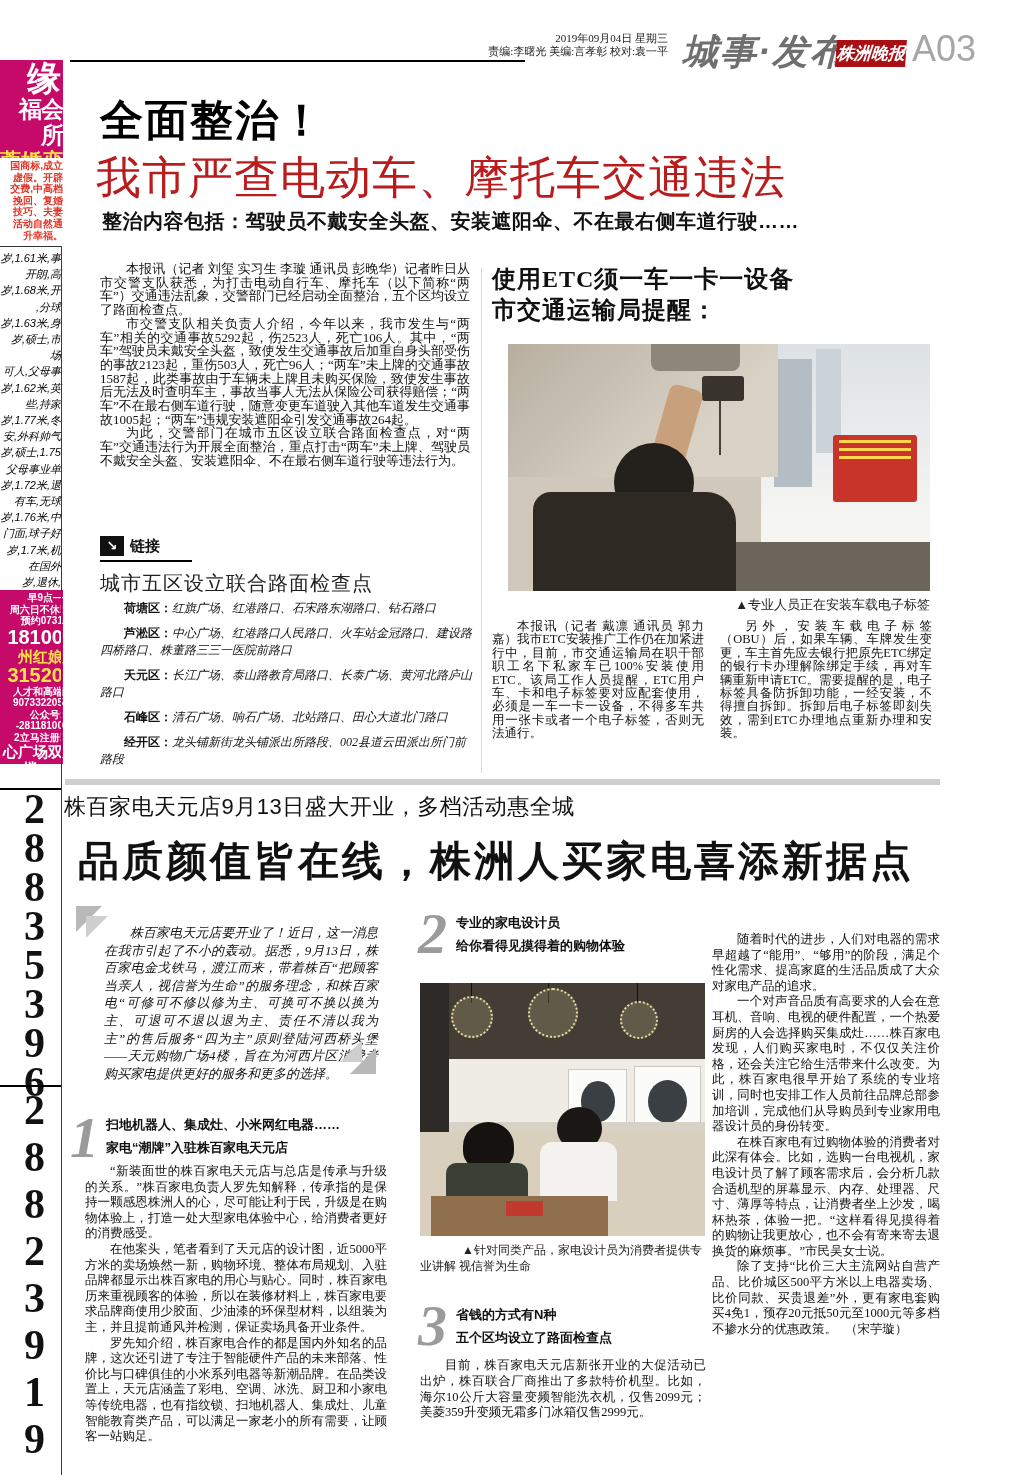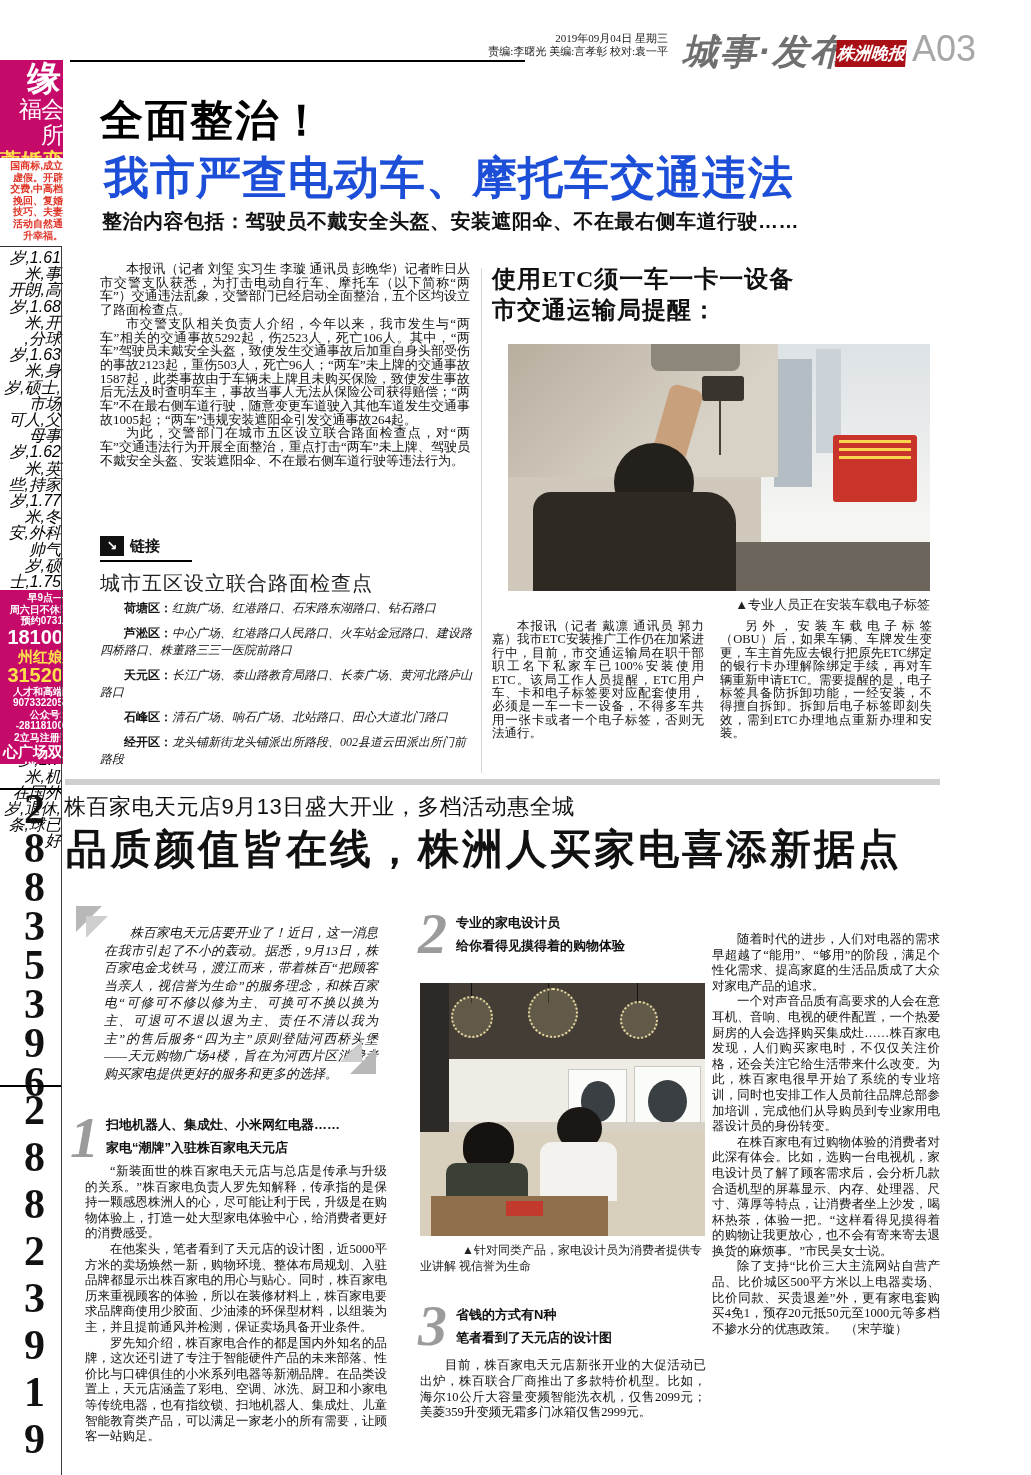--- a/index.html
+++ b/index.html
@@ -15,42 +15,42 @@
   .hdr-brand{left:836px;top:40px;width:70px;height:27px;background:#a91016;color:#fff;
              font-weight:bold;font-size:17px;text-align:center;line-height:27px;
              font-style:italic;transform:skewX(-4deg);}
   .hdr-pageno{left:912px;top:28px;font-size:36px;color:#a7a7a7;}
 
   
   .sidebar{left:0;top:0;width:63px;height:1475px;overflow:hidden;}
   .sb-vline{left:61px;top:246px;width:1px;height:1229px;background:#3a3a3a;}
   .sb-top{left:0;top:60px;width:63px;height:98px;background:#c60a6a;color:#fff;overflow:hidden;}
   .sb-yuan{font-size:34px;font-weight:bold;text-align:right;line-height:36px;padding-right:2px;}
-  .sb-club{font-size:23px;font-weight:normal;text-align:right;line-height:26px;letter-spacing:-1px;}
+  .sb-club{font-size:23px;font-weight:bold;text-align:right;line-height:26px;letter-spacing:-1px;}
   .sb-love{font-size:21px;font-weight:bold;color:#ffe24a;text-align:right;line-height:26px;}
   .sb-red{left:0;top:160px;width:63px;color:#e03426;font-size:10px;line-height:11.6px;
           text-align:right;font-weight:bold;}
-  .sb-list{left:0;top:246px;width:61px;font-size:16px;line-height:16.2px;text-align:right;
+  .sb-list{left:0;top:246px;width:61px;font-size:11px;line-height:16.2px;text-align:right;
            font-style:italic;color:#000;border-top:1px solid #333;padding-top:3px;}
   .sb-contact{left:0;top:590px;width:63px;height:172px;background:#c60a6a;color:#fff;
               text-align:right;overflow:hidden;padding-top:2px;}
   .sb-contact .s{font-size:10px;line-height:11.5px;font-weight:bold;}
   .sb-contact .b{font-size:20px;line-height:21px;font-weight:bold;}
   .sb-contact .y{color:#ffe24a;}
   .sb-contact .m{font-size:15px;line-height:17px;font-weight:bold;}
   .sb-numbox{left:0;width:62px;border-top:2px solid #000;}
   .sb-num{width:34px;margin-left:24px;font-family:"Liberation Serif",serif;font-weight:bold;
           font-size:42px;line-height:39px;word-break:break-all;letter-spacing:10px;}
   .nb1{top:788px;height:313px;}
   .nb2{top:1085px;height:390px;}
   .nb2 .sb-num{line-height:47px;}
 
   
   .a1-h1{left:100px;top:92px;font-size:43px;font-weight:900;letter-spacing:2px;color:#000;}
-  .a1-h2{left:104px;top:148px;font-size:45px;font-weight:700;letter-spacing:1px;color:#1d4ed8;}
+  .a1-h2{left:96px;top:148px;font-size:45px;font-weight:400;letter-spacing:1px;color:#b91c1c;}
   .a1-sub{left:102px;top:208px;font-size:20px;font-weight:bold;letter-spacing:0.5px;}
   .a1-left{left:100px;top:262px;width:370px;font-size:13px;line-height:13.7px;text-align:justify;}
   .a1-left p{margin:0;text-indent:2em;}
   .col-divider{left:481px;top:268px;width:1px;height:505px;background:#d7d7d7;}
 
   .lnk-row{left:100px;top:536px;width:110px;}
   .lnk-icon{display:inline-block;width:24px;height:20px;background:#111;color:#fff;
             font-size:13px;font-weight:bold;text-align:center;line-height:20px;vertical-align:middle;}
   .lnk-label{display:inline-block;margin-left:6px;font-size:15px;font-weight:bold;vertical-align:middle;}
   .lnk-underline{left:100px;top:560px;width:92px;height:2px;background:#000;}
@@ -268,21 +268,21 @@
   </div>
   <div class="abs etc-cap">▲专业人员正在安装车载电子标签</div>
   <div class="abs etc-cols">
     <div>本报讯（记者 戴凛 通讯员 郭力嘉）我市ETC安装推广工作仍在加紧进行中，目前，市交通运输局在职干部职工名下私家车已100%安装使用ETC。该局工作人员提醒，ETC用户车、卡和电子标签要对应配套使用，必须是一车一卡一设备，不得多车共用一张卡或者一个电子标签，否则无法通行。</div>
     <div>另外，安装车载电子标签（OBU）后，如果车辆、车牌发生变更，车主首先应去银行把原先ETC绑定的银行卡办理解除绑定手续，再对车辆重新申请ETC。需要提醒的是，电子标签具备防拆卸功能，一经安装，不得擅自拆卸。拆卸后电子标签即刻失效，需到ETC办理地点重新办理和安装。</div>
   </div>
 
   <div class="abs mid-divider"></div>
 
   <div class="abs a2-kicker sans">株百家电天元店9月13日盛大开业，多档活动惠全城</div>
-  <h1 class="abs a2-head sans" style="margin:4px">品质颜值皆在线，株洲人买家电喜添新据点</h1>
+  <h1 class="abs a2-head sans" style="margin:16px">品质颜值皆在线，株洲人买家电喜添新据点</h1>
 
   <div class="abs q-tl1"></div>
   <div class="abs q-tl2"></div>
   <div class="abs a2-intro">
     <p>株百家电天元店要开业了！近日，这一消息在我市引起了不小的轰动。据悉，9月13日，株百家电金戈铁马，渡江而来，带着株百“把顾客当亲人，视信誉为生命”的服务理念，和株百家电“可修可不修以修为主、可换可不换以换为主、可退可不退以退为主、责任不清以我为主”的售后服务“四为主”原则登陆河西桥头堡——天元购物广场4楼，旨在为河西片区消费者购买家电提供更好的服务和更多的选择。</p>
   </div>
   <div class="abs q-br1"></div>
   <div class="abs q-br2"></div>
 
   <div class="abs sec-num n1">1</div>
@@ -325,21 +325,21 @@
     <div class="abs p2-hair2"></div>
     <div class="abs p2-shirt"></div>
     <div class="abs p2-table"></div>
     <div class="abs p2-flyer"></div>
   </div>
   <div class="abs p2-cap">▲针对同类产品，家电设计员为消费者提供专业讲解 视信誉为生命</div>
 
   <div class="abs sec-num n3">3</div>
   <div class="abs sec-h h3s">
     <div>省钱的方式有N种</div>
-    <div>笔者看到了天元店的设计图</div>
+    <div>五个区均设立了路面检查点</div>
   </div>
   <div class="abs s3-body">
     <p>目前，株百家电天元店新张开业的大促活动已出炉，株百联合厂商推出了多款特价机型。比如，海尔10公斤大容量变频智能洗衣机，仅售2099元；美菱359升变频无霜多门冰箱仅售2999元。</p>
   </div>
 
   <div class="abs a2-right">
     <p>随着时代的进步，人们对电器的需求早超越了“能用”、“够用”的阶段，满足个性化需求、提高家庭的生活品质成了大众对家电产品的追求。</p>
     <p>一个对声音品质有高要求的人会在意耳机、音响、电视的硬件配置，一个热爱厨房的人会选择购买集成灶……株百家电发现，人们购买家电时，不仅仅关注价格，还会关注它给生活带来什么改变。为此，株百家电很早开始了系统的专业培训，同时也安排工作人员前往品牌总部参加培训，完成他们从导购员到专业家用电器设计员的身份转变。</p>
     <p>在株百家电有过购物体验的消费者对此深有体会。比如，选购一台电视机，家电设计员了解了顾客需求后，会分析几款合适机型的屏幕显示、内存、处理器、尺寸、薄厚等特点，让消费者坐上沙发，喝杯热茶，体验一把。“这样看得见摸得着的购物让我更放心，也不会有寄来寄去退换货的麻烦事。”市民吴女士说。</p>
     <p><span>除了支持“比价三大主流网站自营产品、比价城区500平方米以上电器卖场、比价同款、买贵退差”外，更有家电套购买4免1，预存20元抵50元至1000元等多档不掺水分的优惠政策。</span><span class="byline">（宋芋璇）</span></p>

